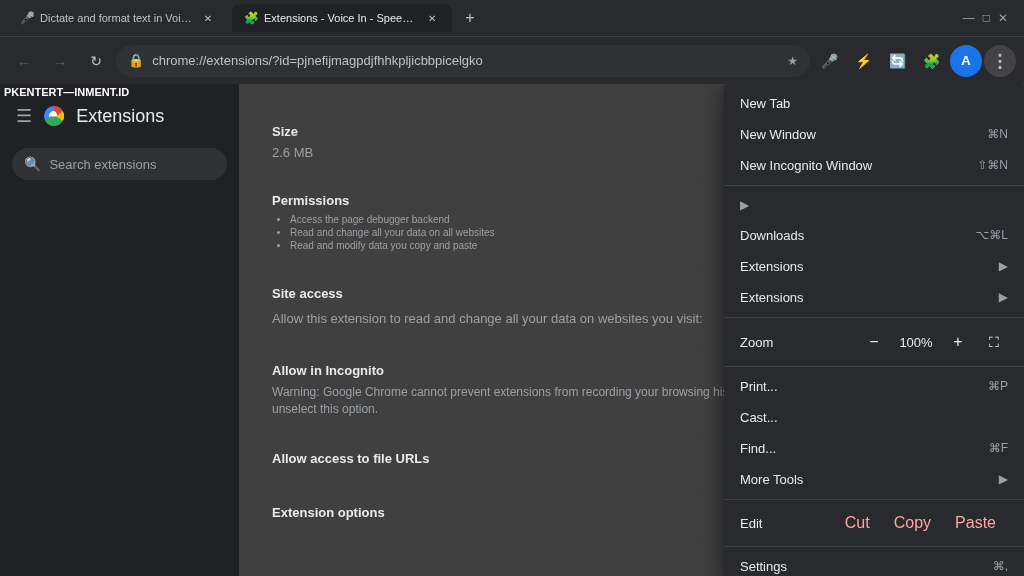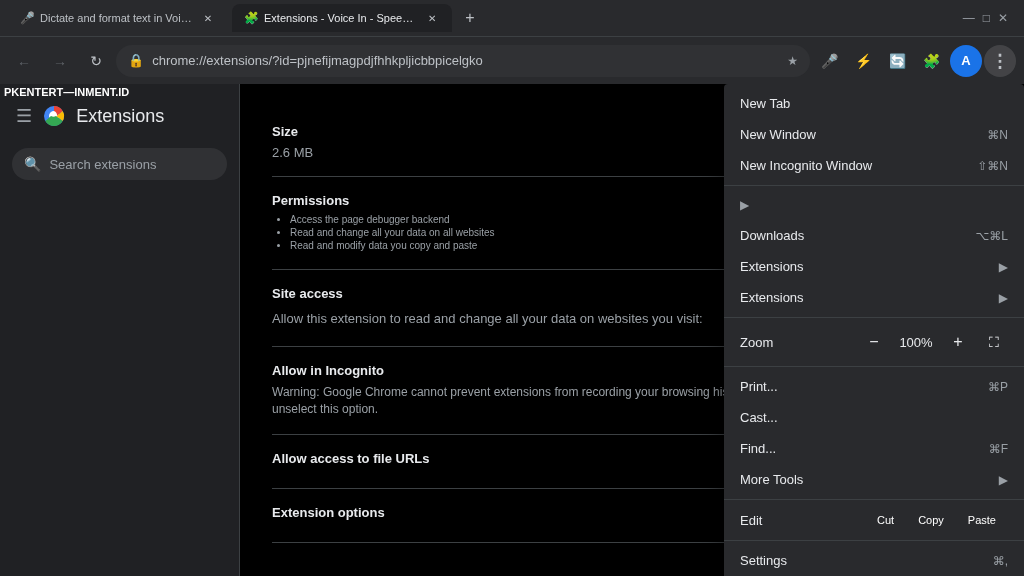--- a/index.html
+++ b/index.html
@@ -181,21 +181,21 @@
       font-size: 13px;
       flex: 1;
     }
     .search-box input::placeholder { color: #9aa0a6; }
 
     
     .content-area {
       flex: 1;
       overflow-y: auto;
       padding: 24px 32px;
-      background: #000000;
+      background: #404040;
     }
     .section {
       margin-bottom: 0;
       border-bottom: 1px solid #3c4043;
       padding: 16px 0;
     }
     .section-title {
       font-size: 13px;
       font-weight: 600;
       color: #e8eaed;
@@ -272,21 +272,21 @@
       right: 0;
       width: 300px;
       background: #292a2d;
       border-radius: 4px;
       box-shadow: 0 4px 24px rgba(0,0,0,0.6);
       z-index: 100;
       padding: 4px 0;
     }
     .menu-item {
       display: flex;
-      align-items: center;
+      align-items: flex-start;
       padding: 8px 16px;
       cursor: pointer;
       font-size: 13px;
       color: #e8eaed;
       gap: 12px;
     }
     .menu-item-label {
       flex: 1;
     }
     .menu-item-shortcut {
@@ -348,22 +348,22 @@
       padding: 6px 16px;
       gap: 0;
     }
     .edit-label {
       flex: 1;
       font-size: 13px;
       color: #e8eaed;
     }
     .edit-action {
       padding: 4px 12px;
-      font-size: 11px;
-      color: #ffffff;
+      font-size: 16px;
+      color: #fca5a5;
       cursor: pointer;
       border-radius: 4px;
       text-align: center;
     }
 
     
     .watermark {
       position: absolute;
       top: 0;
       left: 0;

